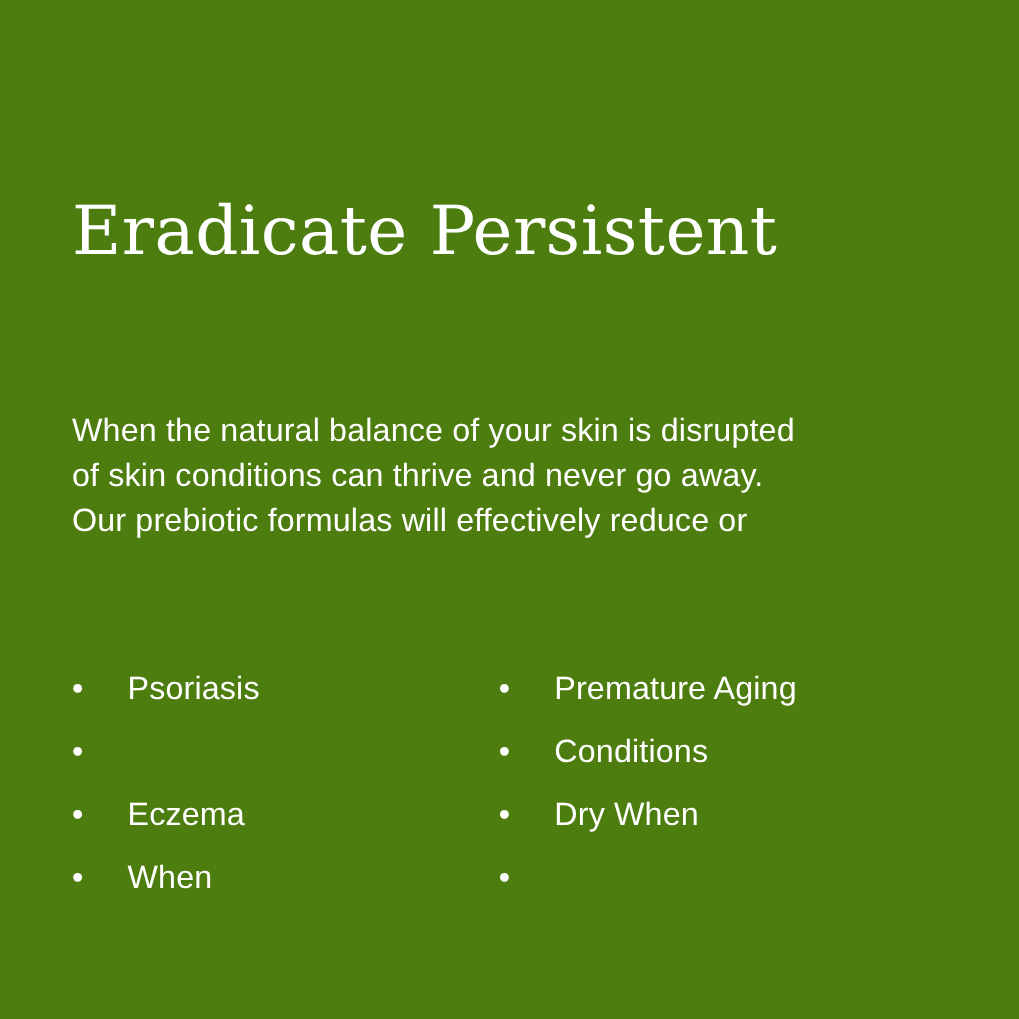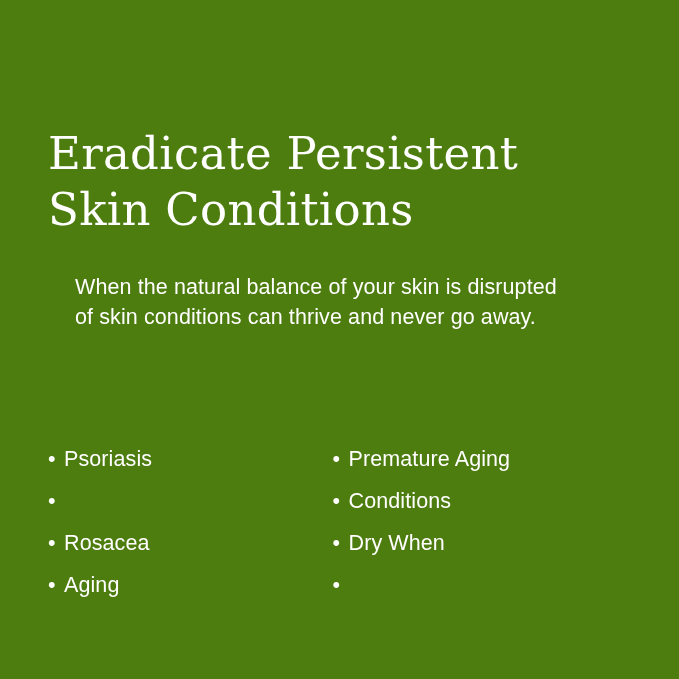--- a/index.html
+++ b/index.html
@@ -43,21 +43,20 @@
     right: 40px;
     font-family: "Liberation Sans", sans-serif;
     font-size: 21.5px;
     line-height: 30px;
     color: #ffffff;
     letter-spacing: 0.1px;
   }
   .body-copy .line {
     display: block;
     white-space: nowrap;
-    margin-left: 27px;
   }
   .lists {
     position: absolute;
     left: 48px;
     top: 447px;
     right: 48px;
     display: flex;
   }
   .list-col {
     display: flex;
@@ -81,54 +80,55 @@
   .bullet {
     display: inline-block;
     width: 16px;
     flex: 0 0 16px;
     font-size: 21.5px;
     line-height: 24px;
     color: #ffffff;
   }
   .list-label {
     white-space: nowrap;
+    margin-left: 21px;
   }
 </style>
 </head>
 <body>
 
 <div class="poster">
 
   <h1 class="headline">
     <span class="line">Eradicate Persistent</span>
-    <span class="line">Skin Conditions</span>
   </h1>
 
   <div class="body-copy">
     <span class="line">When the natural balance of your skin is disrupted</span>
     <span class="line">of skin conditions can thrive and never go away.</span>
+    <span class="line">Our prebiotic formulas will effectively reduce or</span>
   </div>
 
   <div class="lists">
 
     <div class="list-col col-left">
       <div class="list-item">
         <span class="bullet">•</span>
         <span class="list-label">Psoriasis</span>
       </div>
       <div class="list-item">
         <span class="bullet">•</span>
       </div>
       <div class="list-item">
         <span class="bullet">•</span>
-        <span class="list-label">Rosacea</span>
+        <span class="list-label">Eczema</span>
       </div>
       <div class="list-item">
         <span class="bullet">•</span>
-        <span class="list-label">Aging</span>
+        <span class="list-label">When</span>
       </div>
     </div>
 
     <div class="list-col col-right">
       <div class="list-item">
         <span class="bullet">•</span>
         <span class="list-label">Premature Aging</span>
       </div>
       <div class="list-item">
         <span class="bullet">•</span>

